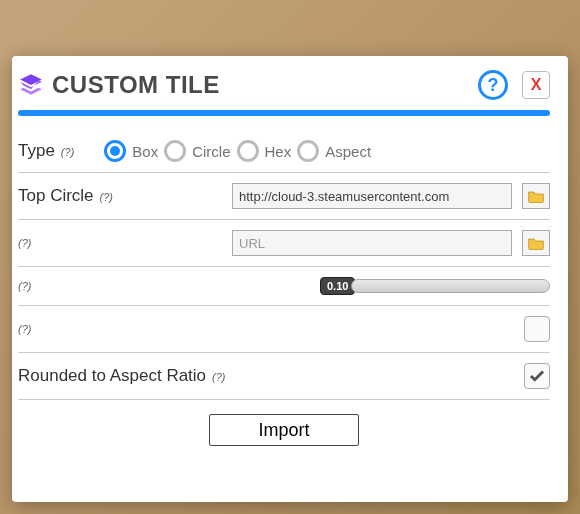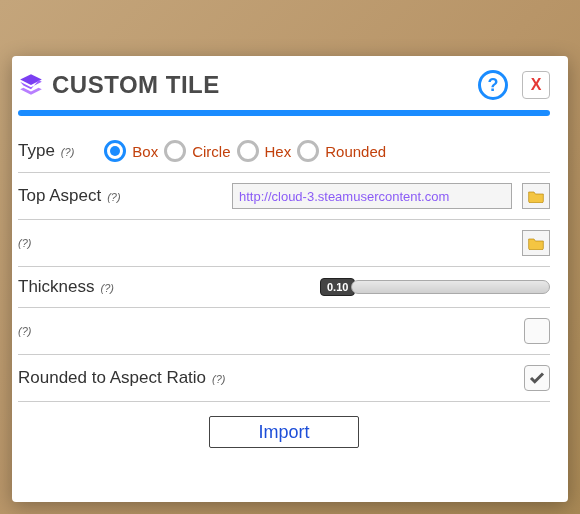--- a/index.html
+++ b/index.html
@@ -127,30 +127,30 @@
   .radio-opt.selected .radio-circ {
     border-color: #1a8cff;
   }
   .radio-opt.selected .radio-circ::after {
     content: '';
     position: absolute;
     left: 3px; top: 3px; right: 3px; bottom: 3px;
     background: #1a8cff;
     border-radius: 50%;
   }
-  .radio-lbl { font-size: 15px; color: #c2410c; }
+  .radio-lbl { font-size: 15px; color: #737373; }
   
   .url-input {
     width: 280px;
     height: 26px;
     border: 1px solid #aaa;
     padding: 2px 6px;
     font-size: 13px;
     background: #f5f5f5;
-    color: #8b5cf6;
+    color: #404040;
   }
   .url-input::placeholder { color: #999; }
   .folder-btn {
     width: 28px;
     height: 26px;
     border: 1px solid #aaa;
     background: #f5f5f5;
     display: flex;
     align-items: center;
     justify-content: center;
@@ -199,21 +199,21 @@
     display: flex;
     justify-content: center;
     padding-top: 14px;
   }
   .import-btn {
     width: 150px;
     height: 32px;
     border: 1.5px solid #444;
     background: #fff;
     font-size: 18px;
-    color: #1d4ed8;
+    color: #000000;
     cursor: pointer;
     border-radius: 2px;
   }
 </style>
 </head>
 <body>
 
 <div class="window">
 
   <div class="titlebar">
@@ -248,56 +248,56 @@
       <div class="radio-opt">
         <div class="radio-circ"></div>
         <span class="radio-lbl">Circle</span>
       </div>
       <div class="radio-opt">
         <div class="radio-circ"></div>
         <span class="radio-lbl">Hex</span>
       </div>
       <div class="radio-opt">
         <div class="radio-circ"></div>
-        <span class="radio-lbl">Rounded</span>
-      </div>
-    </div>
-  </div>
-
-  <div class="row">
-    <div class="row-label">
-      <span>Top Aspect</span>
+        <span class="radio-lbl">Aspect</span>
+      </div>
+    </div>
+  </div>
+
+  <div class="row">
+    <div class="row-label">
+      <span>Top Circle</span>
       <span class="hint">(?)</span>
     </div>
     <div class="row-controls">
       <input class="url-input" type="text" value="http://cloud-3.steamusercontent.com" placeholder="URL" style="">
       <div class="folder-btn">
         <svg width="16" height="14" viewBox="0 0 24 20">
           <path fill="#f4c542" stroke="#b8860b" stroke-width="1" d="M2 4h6l2 3h12v11a2 2 0 0 1-2 2H2a2 2 0 0 1-2-2V4z" transform="translate(1,0)"></path>
         </svg>
       </div>
     </div>
   </div>
 
   <div class="row">
     <div class="row-label">
       <span class="hint">(?)</span>
     </div>
     <div class="row-controls">
+      <input class="url-input" type="text" placeholder="URL" style="">
       <div class="folder-btn">
         <svg width="16" height="14" viewBox="0 0 24 20">
           <path fill="#f4c542" stroke="#b8860b" stroke-width="1" d="M2 4h6l2 3h12v11a2 2 0 0 1-2 2H2a2 2 0 0 1-2-2V4z" transform="translate(1,0)"></path>
         </svg>
       </div>
     </div>
   </div>
 
   <div class="row">
     <div class="row-label">
-      <span>Thickness</span>
       <span class="hint">(?)</span>
     </div>
     <div class="row-controls">
       <div class="slider-wrap">
         <div class="slider-val">0.10</div>
         <div class="slider-track"></div>
       </div>
     </div>
   </div>
 

